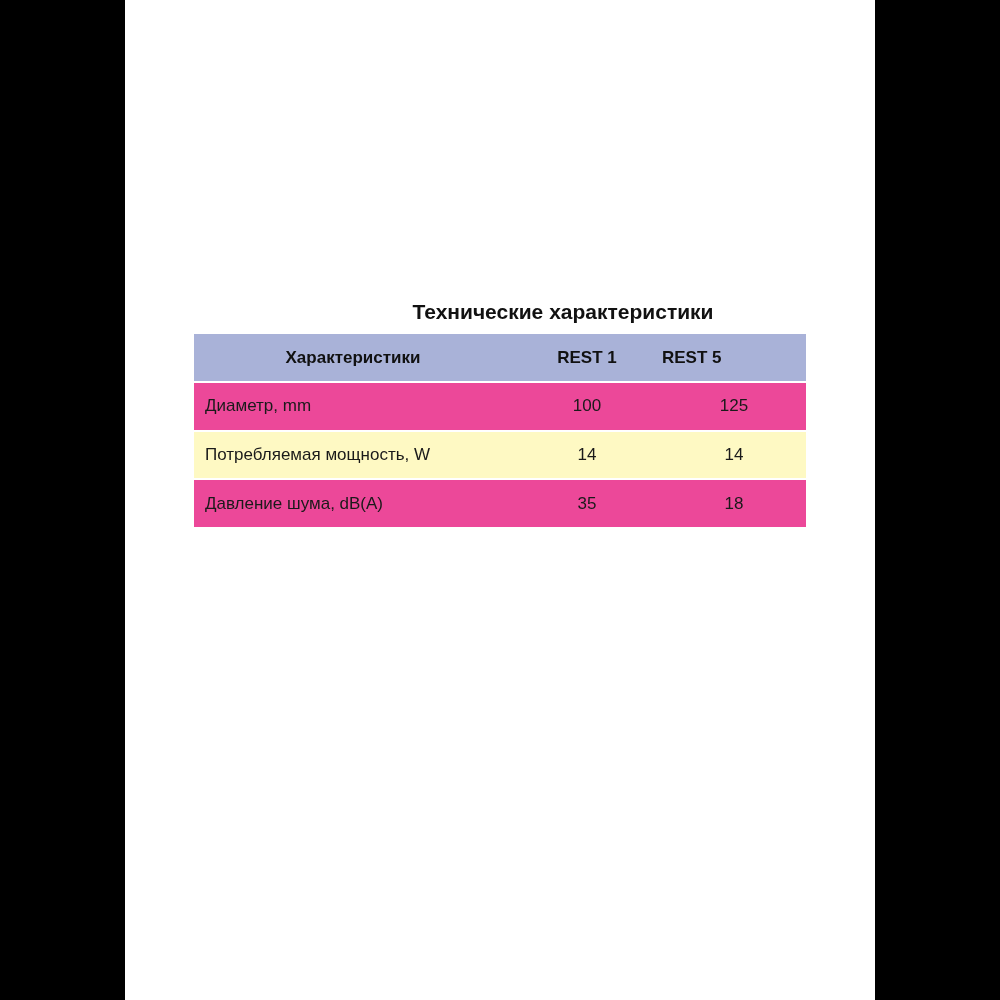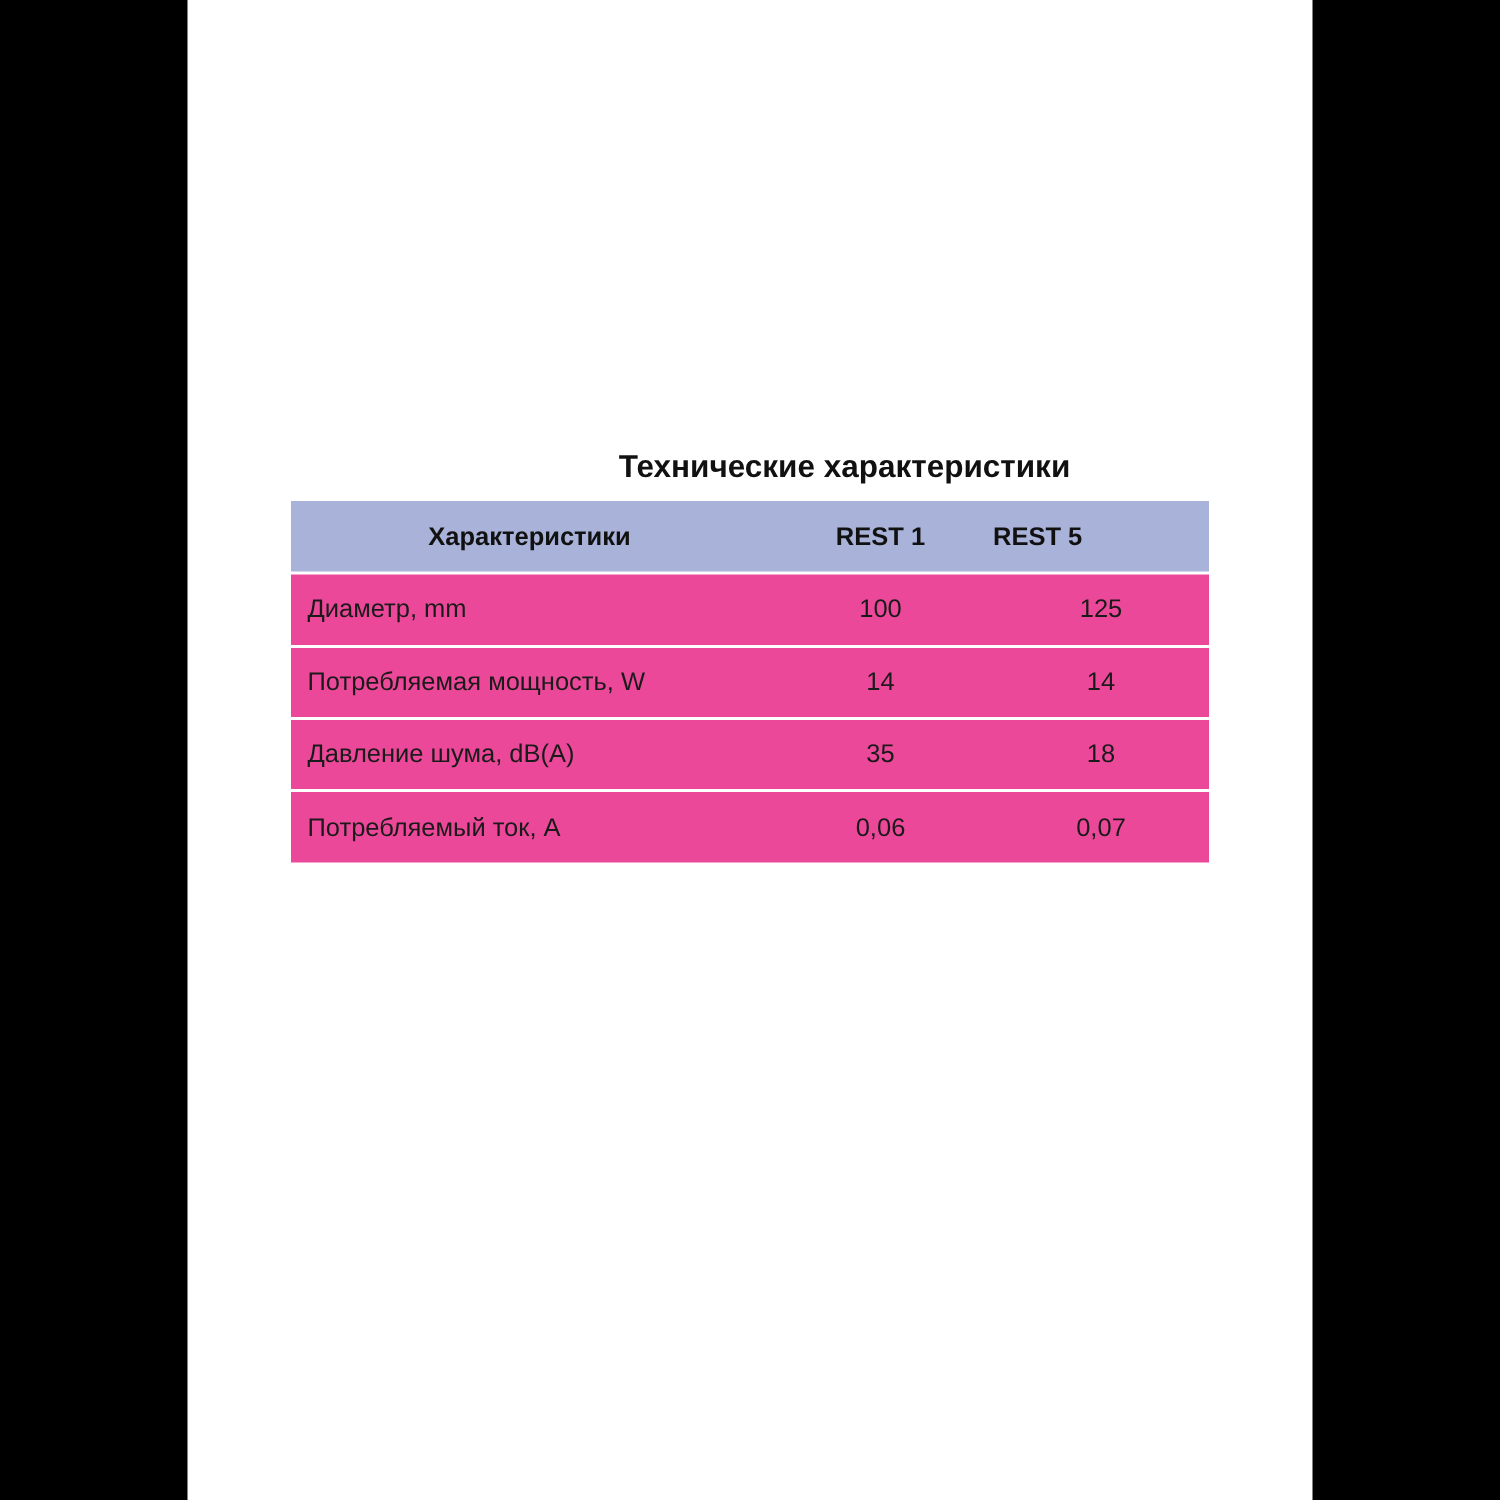--- a/index.html
+++ b/index.html
@@ -25,21 +25,21 @@
       height: 48.3px; vertical-align: middle; font-size: 17px;
     }
     .spec-table thead th {
       background: #a9b2d8; font-weight: bold; color: #111;
     }
     .spec-table th.col-name { text-align: center; width: 318px; }
     .spec-table th.col-v { text-align: center; width: 150px; }
     .spec-table th.col-v2 { text-align: left; width: 144px; }
     .spec-table td.name { text-align: left; padding-left: 11px; }
     .spec-table td.val { text-align: center; }
-    .spec-table tbody tr.striped td { background: #ec4899; }
+    .spec-table tbody tr.striped td { background: #fef9c3; }
     .spec-table tbody tr.plain td { background: #ec4899; }
     .spec-table tbody tr td { border-top: 2px solid #ffffff; }
     sup { font-size: 11px; vertical-align: 7px; }
   </style>
 </head>
 <body>
 
 <div class="page">
   <div class="title">Технические характеристики</div>
 
@@ -60,20 +60,15 @@
       <tr class="striped">
         <td class="name">Потребляемая мощность, W</td>
         <td class="val">14</td>
         <td class="val">14</td>
       </tr>
       <tr class="plain">
         <td class="name">Давление шума, dB(A)</td>
         <td class="val">35</td>
         <td class="val">18</td>
       </tr>
-      <tr class="striped">
-        <td class="name">Потребляемый ток, A</td>
-        <td class="val">0,06</td>
-        <td class="val">0,07</td>
-      </tr>
     </tbody>
   </table>
 </div>
 
 </body></html>

